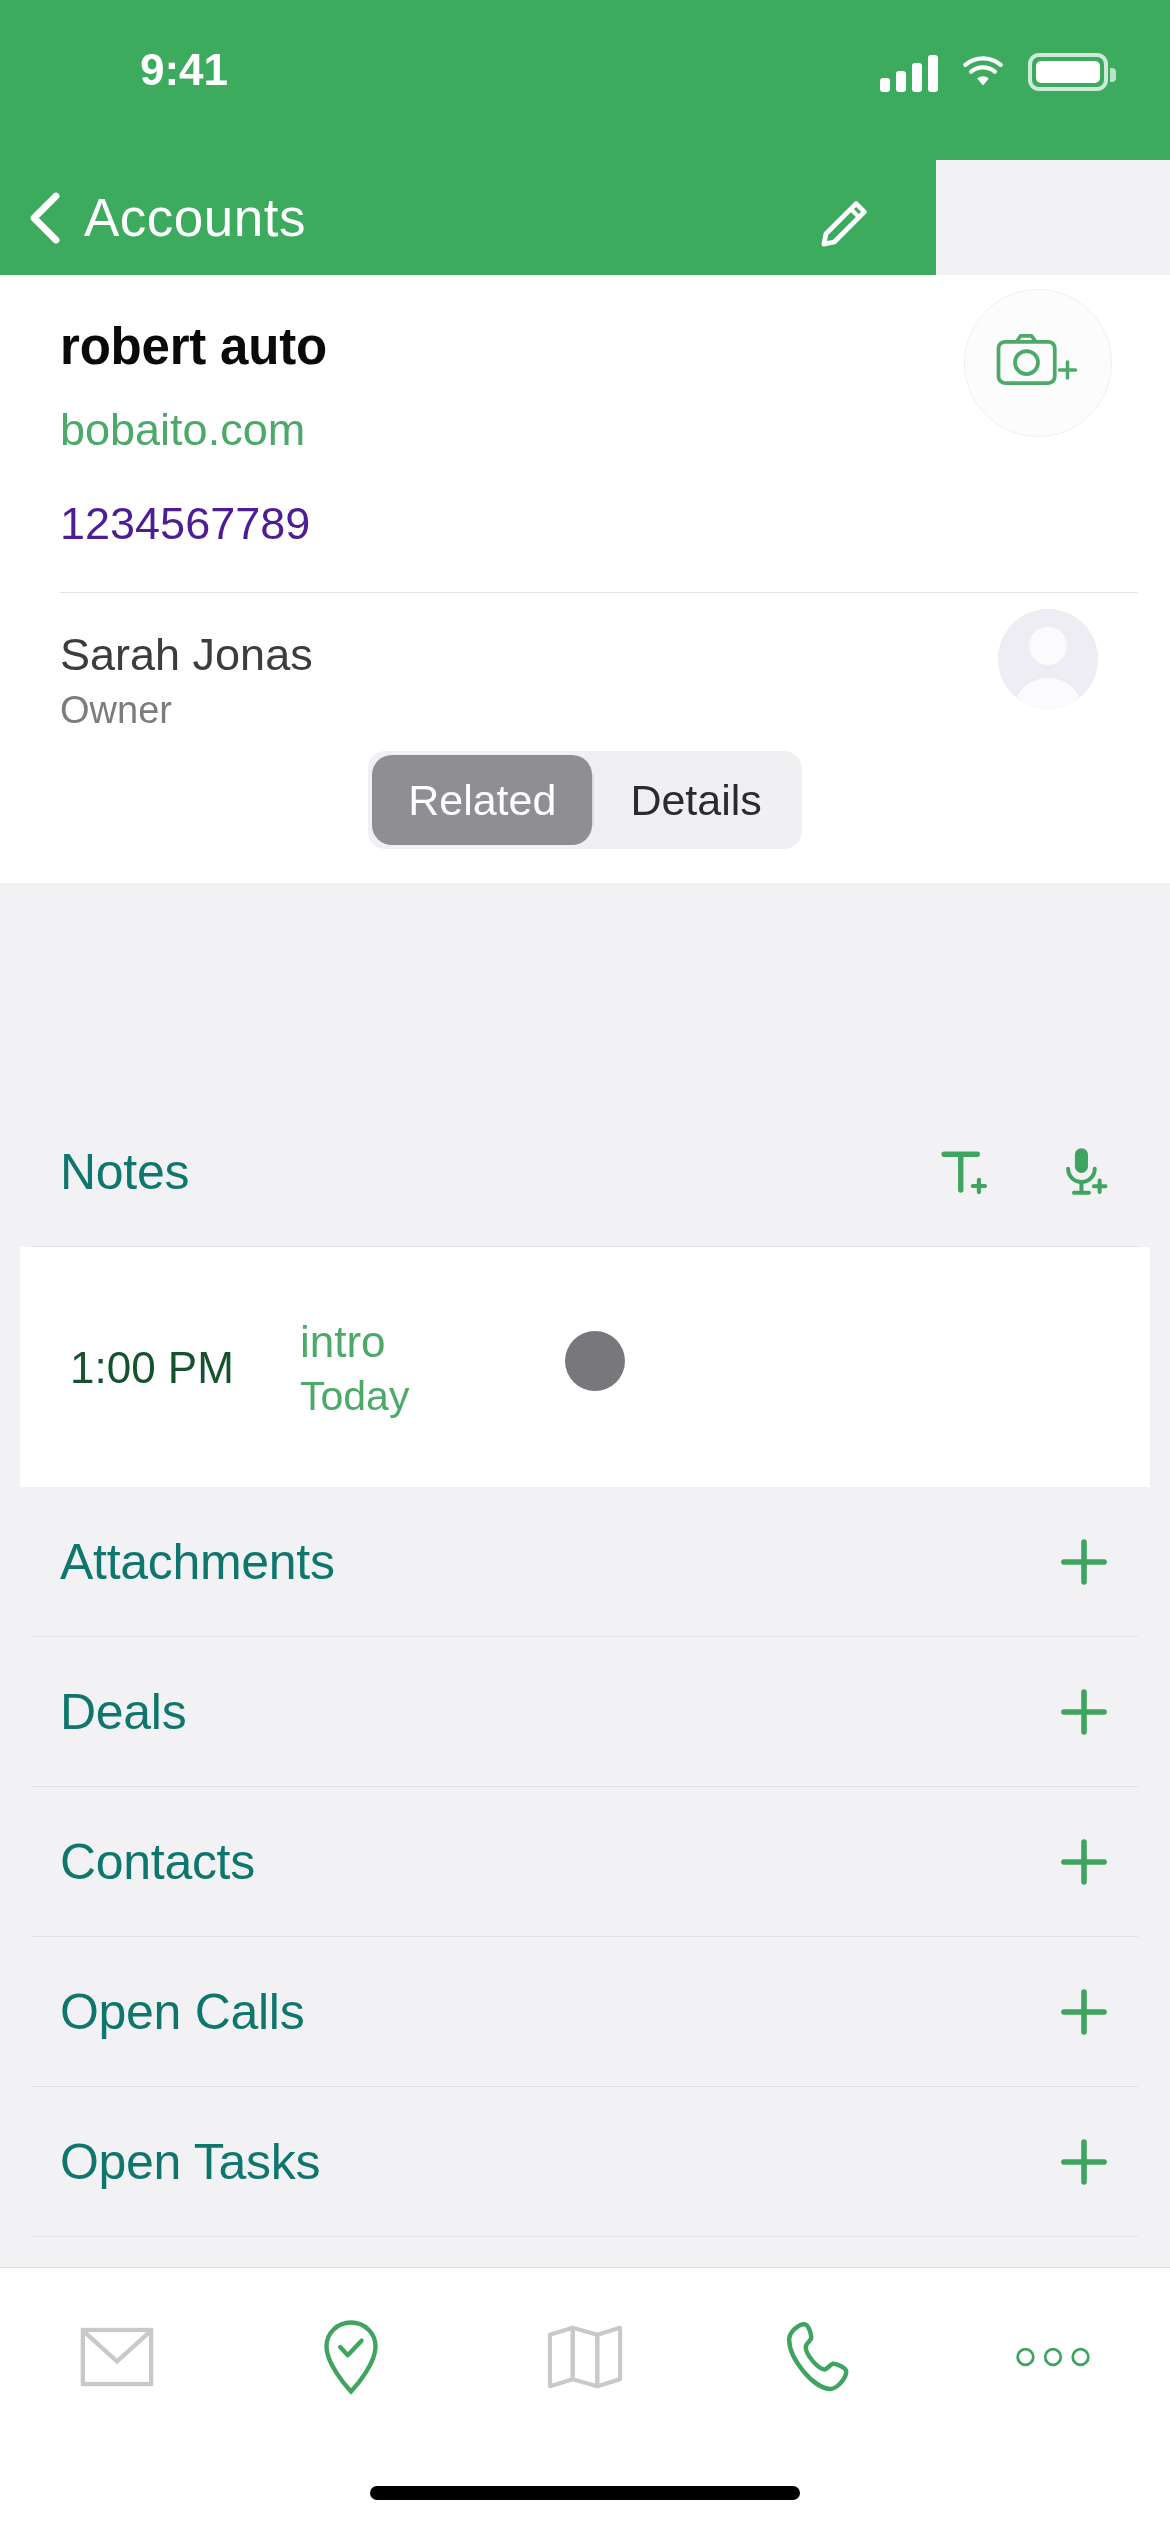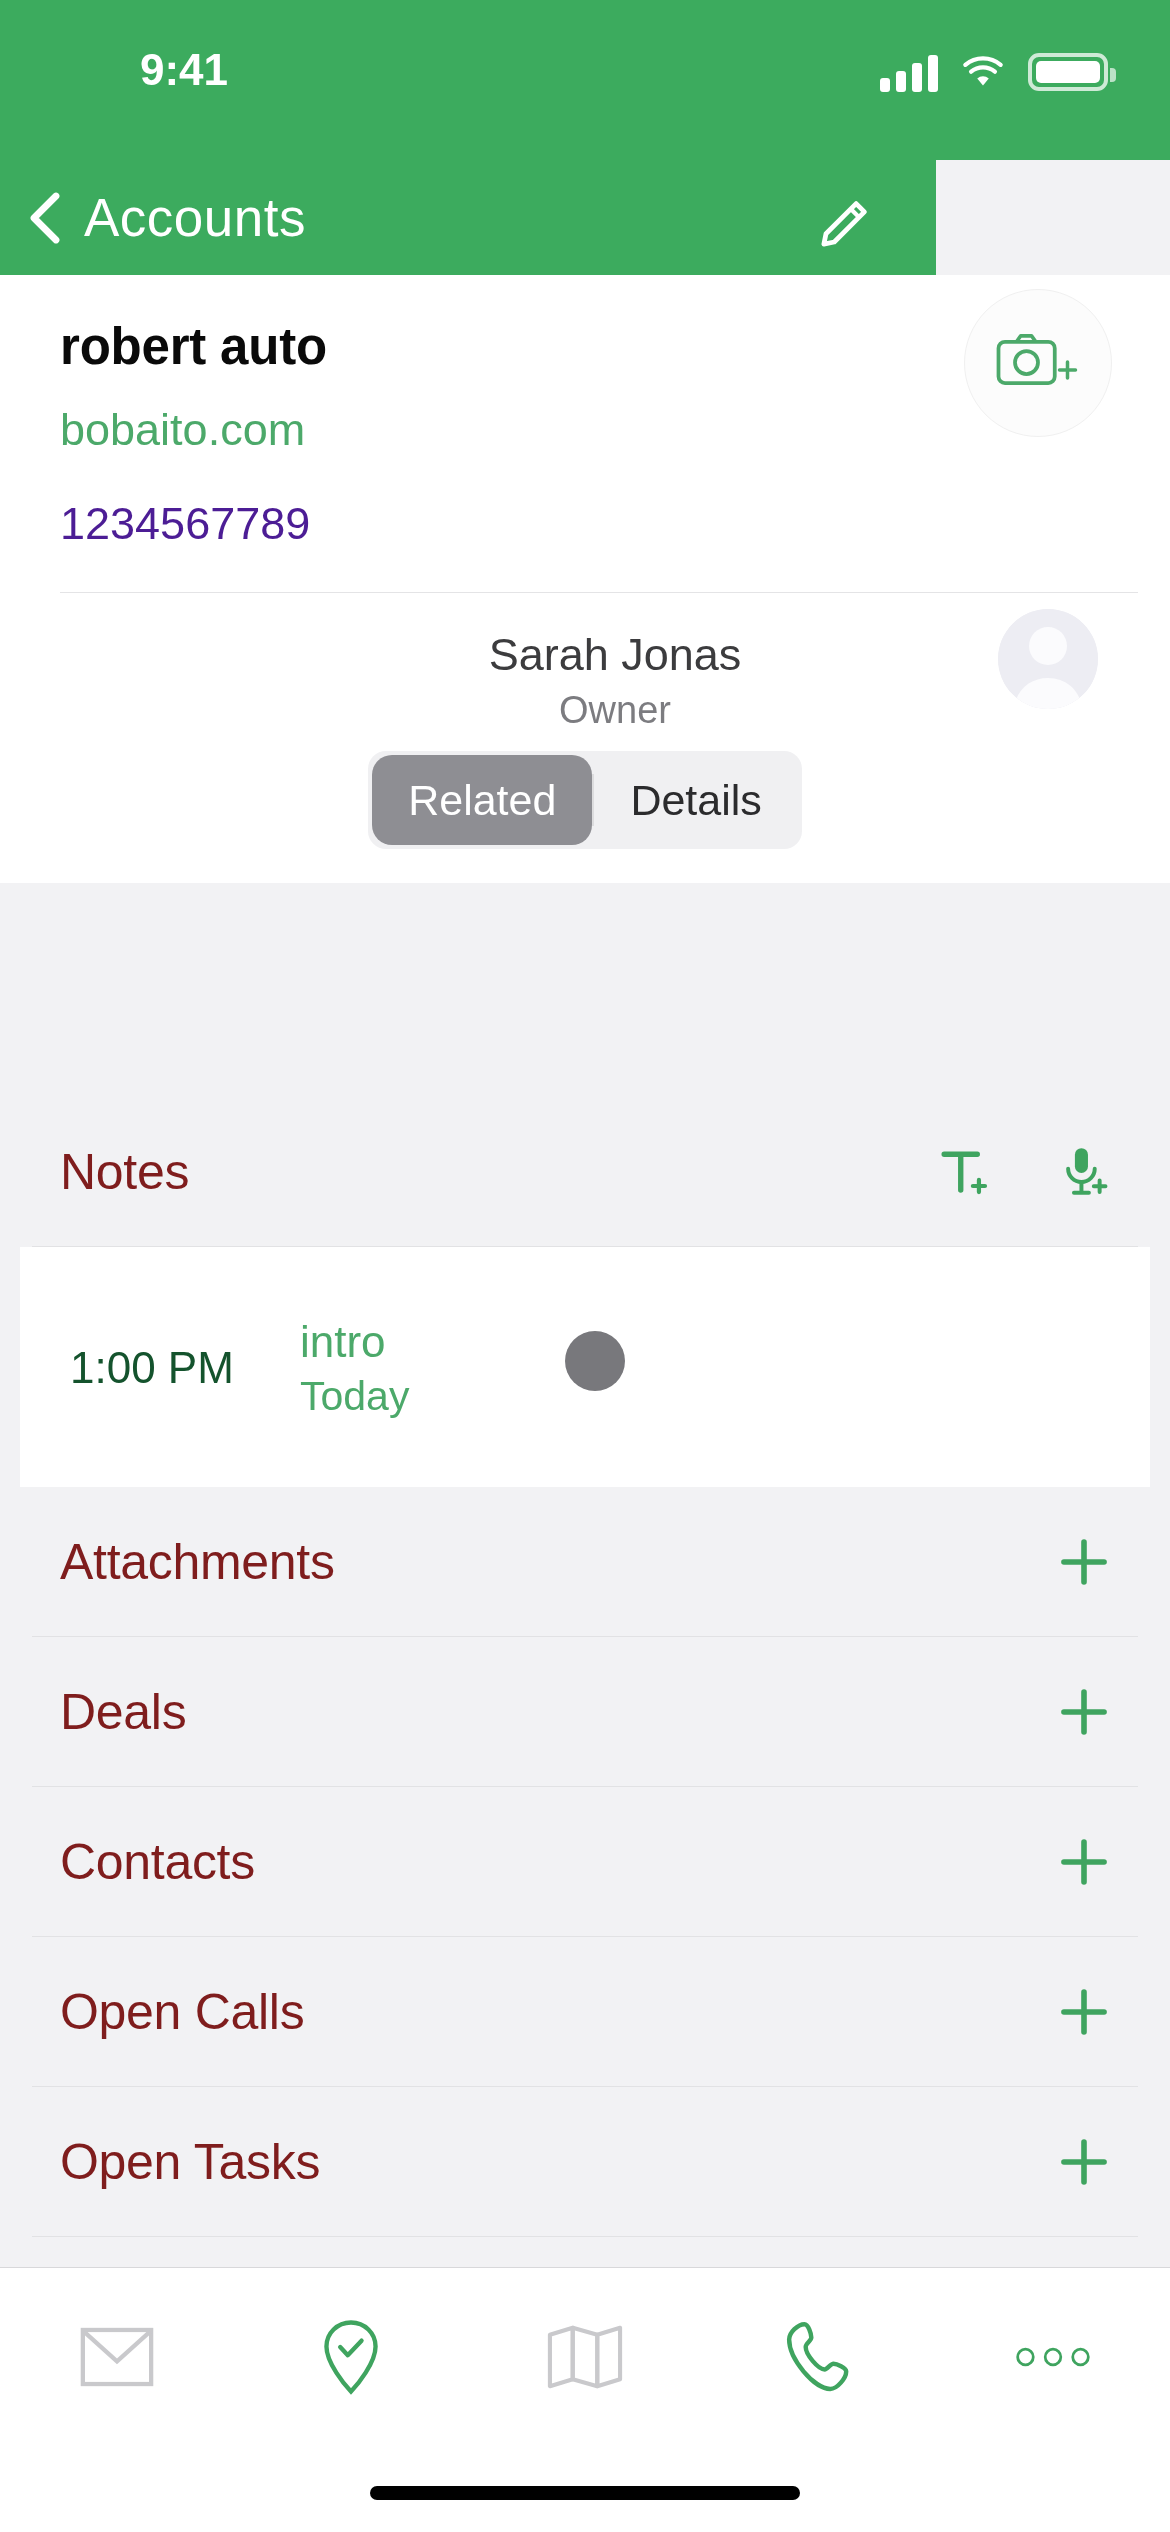--- a/index.html
+++ b/index.html
@@ -57,21 +57,21 @@
   .acct-name { font-size:51px; color:#0a0a0a; font-weight:bold; letter-spacing:-.2px; }
   .acct-site { font-size:45px; color:#4CA96A; margin-top:28px; }
   .acct-phone { font-size:45px; color:#4c1d95; margin-top:42px; }
   .camera-btn {
     position:absolute; right:58px; top:14px; width:148px; height:148px;
     border-radius:50%; background:#FCFCFC; border:1px solid #F0F0F0;
     display:flex; align-items:center; justify-content:center; cursor:pointer;
   }
   .divider-full { height:1px; background:#E4E4E6; margin:42px 32px 0 60px; }
 
-  .owner { position:relative; padding:36px 0 0 60px; height:150px;text-align:center; }
+  .owner { position:relative; padding:36px 0 0 60px; height:150px; }
   .owner-name { font-size:45px; color:#3C3C3E; }
   .owner-role { font-size:38px; color:#7C7C80; margin-top:8px; }
   .owner-avatar {
     position:absolute; right:72px; top:16px; width:100px; height:100px;
     border-radius:50%; background:#EDEDF3; overflow:hidden;
   }
 
   
   .segwrap { display:flex; justify-content:center; padding:8px 0 34px; background:#ffffff; }
   .segment {
@@ -85,21 +85,21 @@
   }
   .seg-item.active { background:#8E8E93; color:#ffffff; }
   .seg-sep { width:2px; height:52px; background:#DCDCDE; }
 
   
   .body { position:absolute; top:1097px; left:0; width:1170px; bottom:0; background:#F2F2F4; }
   .row {
     position:relative; height:150px; display:flex; align-items:center;
     justify-content:space-between; padding:0 58px 0 60px; cursor:pointer;
   }
-  .row-label { font-size:50px; color:#7f1d1d; letter-spacing:-.3px; }
+  .row-label { font-size:50px; color:#0f766e; letter-spacing:-.3px; }
   .row-rule { position:absolute; left:32px; right:32px; bottom:0; height:1px; background:#E2E2E4; }
   .plus { width:56px; height:56px; cursor:pointer; }
   .notes-actions { display:flex; align-items:center; gap:64px; }
 
   
   .meet-card { background:#ffffff; width:1130px; margin:0 auto; height:240px; position:relative; }
   .meet-time { position:absolute; left:50px; top:96px; font-size:44px; color:#14532d; }
   .meet-title { position:absolute; left:280px; top:70px; font-size:44px; color:#4CA96A; }
   .meet-sub { position:absolute; left:280px; top:126px; font-size:41px; color:#4CA96A; }
   .meet-dot { position:absolute; left:545px; top:84px; width:60px; height:60px; border-radius:50%; background:#78787C; }

